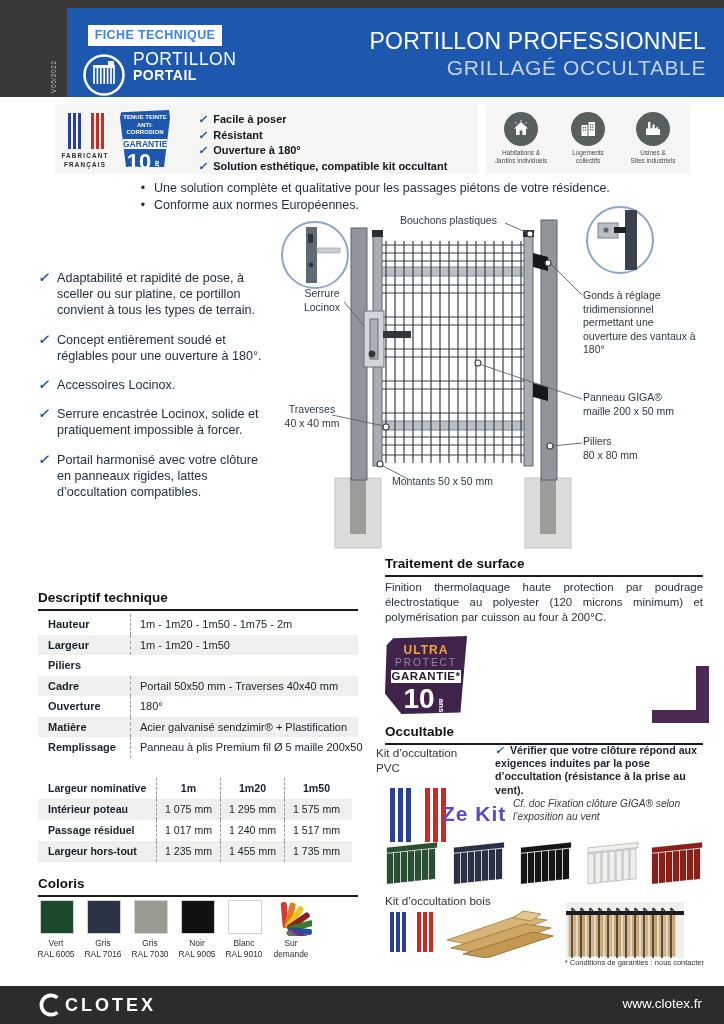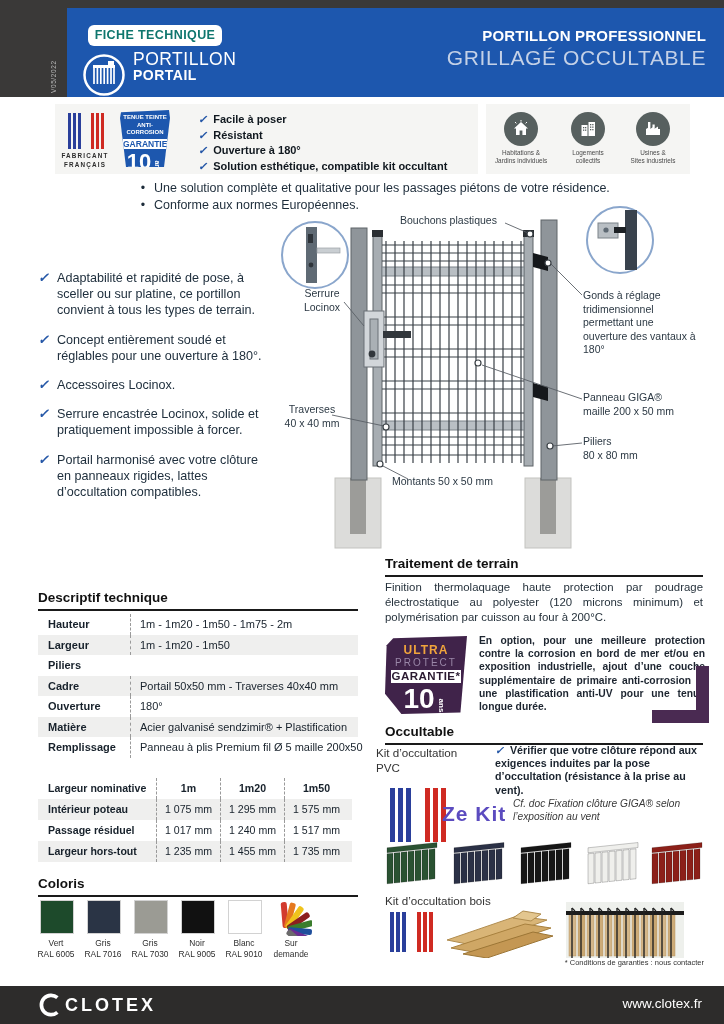--- a/index.html
+++ b/index.html
@@ -2,27 +2,27 @@
 <html><head>
 <meta charset="utf-8">
 <style>
   html,body{margin:0;padding:0;}
   body{font-family:"Liberation Sans", sans-serif; background:#e8e8e8;}
   .page{position:relative;width:724px;height:1024px;background:#ffffff;overflow:hidden;margin:0 auto;}
 
   
   .hdr-dark{position:absolute;left:0;top:0;width:724px;height:97px;background:#3a3938;}
   .banner{position:absolute;left:67px;top:8px;width:657px;height:89px;background:#1d57ae;}
-  .fiche-box{position:absolute;left:21px;top:17px;width:134px;height:21px;background:#ffffff;color:#0f766e;
-    font-weight:bold;font-size:12.5px;letter-spacing:.4px;text-align:center;line-height:21px;border-radius:6px;}
+  .fiche-box{position:absolute;left:21px;top:17px;width:134px;height:21px;background:#ffffff;color:#3b82f6;
+    font-weight:bold;font-size:12.5px;letter-spacing:.4px;text-align:center;line-height:21px;}
   .brand{position:absolute;left:66px;top:42px;color:#fff;line-height:1.05;}
   .brand .t{font-size:17.5px;font-weight:normal;letter-spacing:.5px;}
   .brand .b{font-size:14px;font-weight:bold;letter-spacing:.5px;}
   .title{position:absolute;right:18px;top:19px;text-align:right;line-height:1.22;}
-  .title .l1{color:#ffffff;font-size:15px;font-weight:bold;letter-spacing:.2px;}
+  .title .l1{color:#ffffff;font-size:23px;font-weight:normal;letter-spacing:.2px;}
   .title .l2{color:#c4d1e7;font-size:21px;font-weight:normal;letter-spacing:.6px;}
   .version{position:absolute;left:50px;top:93px;transform:rotate(-90deg);transform-origin:0 0;
     color:#b9b9b9;font-size:6.5px;letter-spacing:.6px;}
 
   
   .panel{position:absolute;background:#f5f5f3;}
   .flag{display:flex;align-items:stretch;}
   .flag i{display:block;}
   .fab-label{font-size:6.3px;font-weight:bold;letter-spacing:1.2px;color:#2c2c2c;text-align:center;line-height:1.35;}
   .shield{position:absolute;background:#1d57ae;clip-path:polygon(2% 4%,98% 0%,100% 14%,88% 100%,12% 100%,0% 14%);
@@ -382,30 +382,29 @@
         </g>
     </g>
   </svg>
   <div class="swlabel" style="left:29px;top:938px;"><span>Vert</span><br><span>RAL 6005</span></div>
   <div class="swlabel" style="left:76px;top:938px;"><span>Gris</span><br><span>RAL 7016</span></div>
   <div class="swlabel" style="left:123px;top:938px;"><span>Gris</span><br><span>RAL 7030</span></div>
   <div class="swlabel" style="left:170px;top:938px;"><span>Noir</span><br><span>RAL 9005</span></div>
   <div class="swlabel" style="left:217px;top:938px;"><span>Blanc</span><br><span>RAL 9010</span></div>
   <div class="swlabel" style="left:264px;top:938px;"><span>Sur</span><br><span>demande</span></div>
 
-  <div class="sec-h" style="left:385px;top:556px;width:318px;">Traitement de terrain</div>
+  <div class="sec-h" style="left:385px;top:556px;width:318px;">Traitement de surface</div>
   <div class="para" style="left:385px;top:580px;width:318px;">Finition thermolaquage haute protection par poudrage électrostatique au polyester (120 microns minimum) et polymérisation par cuisson au four à 200°C.</div>
 
   <div class="ultra" style="left:385px;top:636px;width:82px;height:78px;">
     <div class="u1">ULTRA</div>
     <div class="u2">PROTECT</div>
     <div class="band">GARANTIE*</div>
     <div><span class="yrs">10</span><span class="ans">ans</span></div>
   </div>
-  <div class="option" style="left:479px;top:634px;width:226px;">En option, pour une meilleure protection contre la corrosion en bord de mer et/ou en exposition industrielle, ajout d’une couche supplémentaire de primaire anti-corrosion et une plastification anti-UV pour une tenue longue durée.</div>
   <div class="bracket" style="left:652px;top:666px;"></div>
 
   <div class="sec-h" style="left:385px;top:724px;width:318px;">Occultable</div>
   <div class="kit-label" style="left:376px;top:746px;width:110px;">Kit d’occultation
 PVC</div>
   <div class="occ-check" style="left:495px;top:744px;">
     <div class="m"><span class="check">✓</span><span>Vérifier que votre clôture répond aux exigences induites par la pose d’occultation (résistance à la prise au vent).</span></div>
     <div class="n" style="padding-left:18px;">Cf. doc Fixation clôture GIGA® selon l’exposition au vent</div>
   </div>
 

